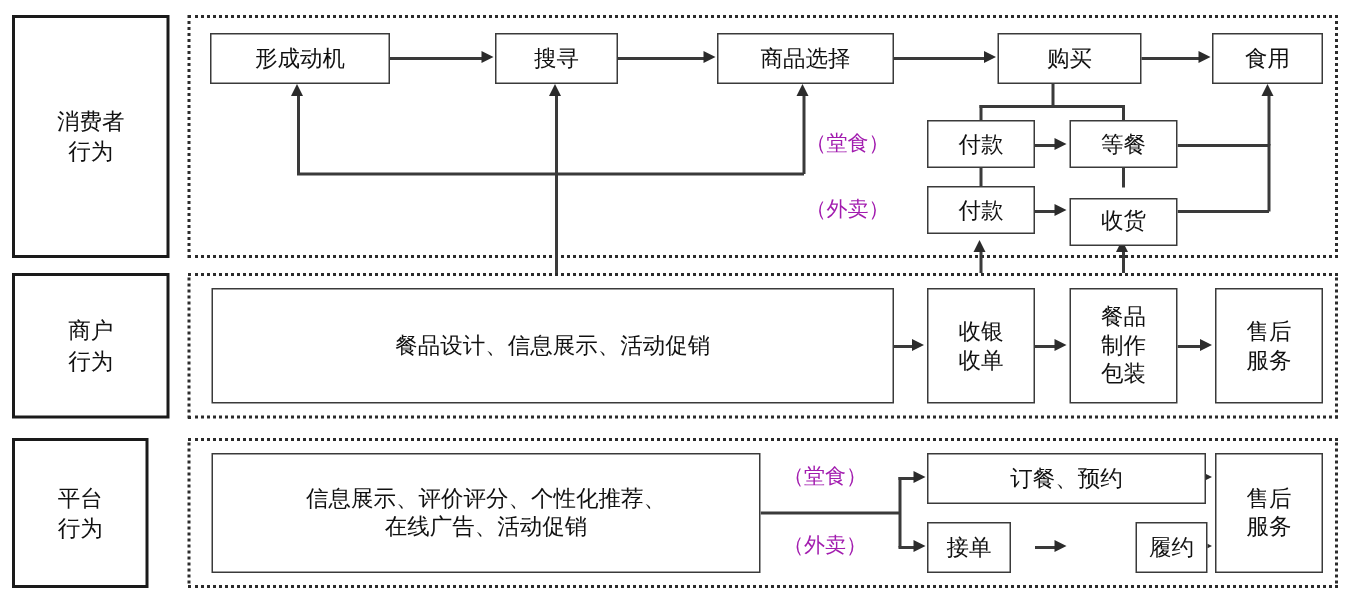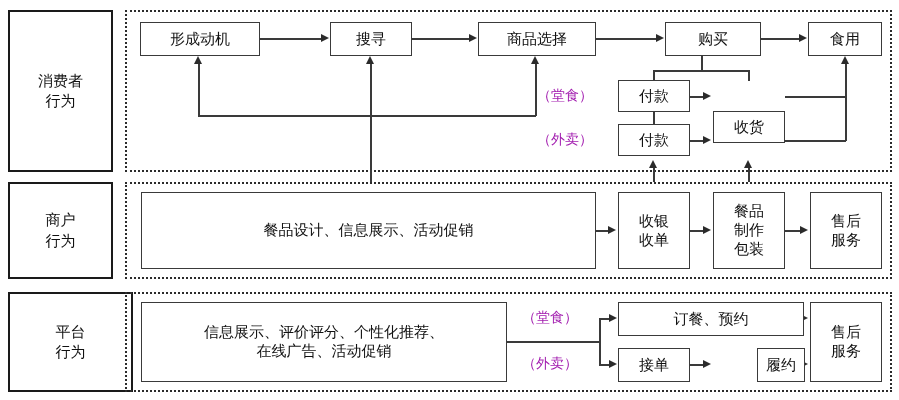--- a/index.html
+++ b/index.html
@@ -84,21 +84,21 @@
   <div class="rowlabel" style="left:8px; top:10px; width:105px; height:162px;">
     <span style="white-space:pre-line;">消费者
 行为</span>
   </div>
 
   <div class="rowlabel" style="left:8px; top:182px; width:105px; height:97px;">
     <span style="white-space:pre-line;text-align:center;">商户
 行为</span>
   </div>
 
-  <div class="rowlabel" style="left:8px; top:292px; width:125px; height:100px;">
+  <div class="rowlabel" style="left:8px; top:292px; width:91px; height:100px;">
     <span style="white-space:pre-line;">平台
 行为</span>
   </div>
 
   <div class="dotgroup" style="left:125px; top:10px; width:767px; height:162px;"></div>
 
   <div class="dotgroup" style="left:125px; top:182px; width:767px; height:97px;"></div>
 
   <div class="dotgroup" style="left:125px; top:292px; width:767px; height:100px;"></div>
 
@@ -119,26 +119,29 @@
   </div>
 
   <div class="node" style="left:808px; top:22px; width:74px; height:34px;">
     <span>食用</span>
   </div>
 
   <div class="node" style="left:618px; top:80px; width:72px; height:32px;">
     <span>付款</span>
   </div>
 
+  <div class="node" style="left:713px; top:80px; width:72px; height:32px;">
+    <span>等餐</span>
+  </div>
 
   <div class="node" style="left:618px; top:124px; width:72px; height:32px;">
     <span>付款</span>
   </div>
 
-  <div class="node" style="left:713px; top:111px; width:72px; height:32px;font-family:Liberation Serif, serif;">
+  <div class="node" style="left:713px; top:132px; width:72px; height:32px;font-family:Liberation Serif, serif;">
     <span>收货</span>
   </div>
 
   <div class="anno" style="left:537px; top:87px;">
     <span>（堂食）</span>
   </div>
   <div class="anno" style="left:537px; top:131px;">
     <span>（外卖）</span>
   </div>
 
@@ -221,21 +224,21 @@
 
   <div class="node" style="left:141px; top:302px; width:366px; height:80px;">
     <span style="white-space:pre-line;">信息展示、评价评分、个性化推荐、
 在线广告、活动促销</span>
   </div>
 
   <div class="node" style="left:618px; top:302px; width:186px; height:34px;">
     <span>订餐、预约</span>
   </div>
 
-  <div class="node" style="left:618px; top:348px; width:72px; height:34px;align-items:center;">
+  <div class="node" style="left:618px; top:348px; width:56px; height:34px;align-items:center;">
     <span>接单</span>
   </div>
 
   <div class="node" style="left:713px; top:348px; width:48px; height:34px;margin-left:44px;">
     <span>履约</span>
   </div>
 
   <div class="node" style="left:810px; top:302px; width:72px; height:80px;">
     <span style="white-space:pre-line;">售后
 服务</span>

